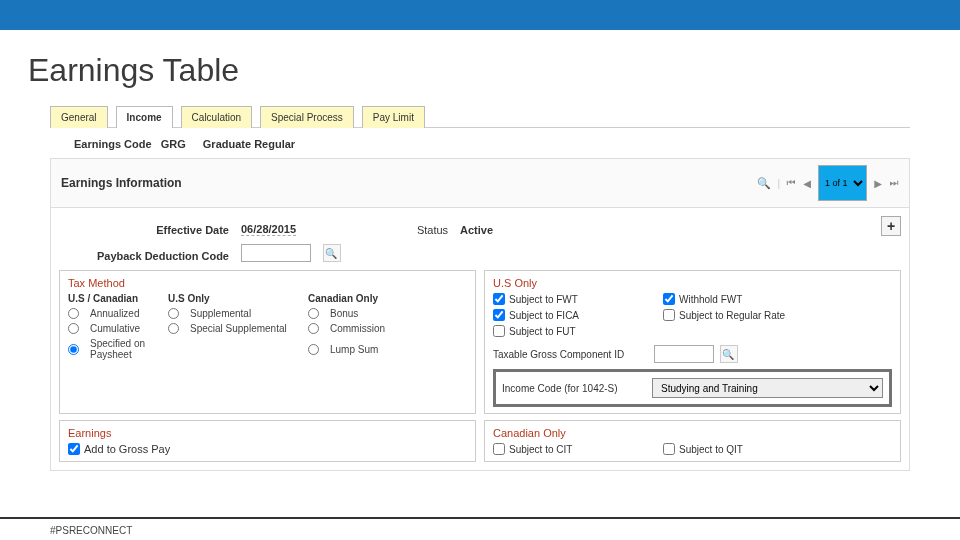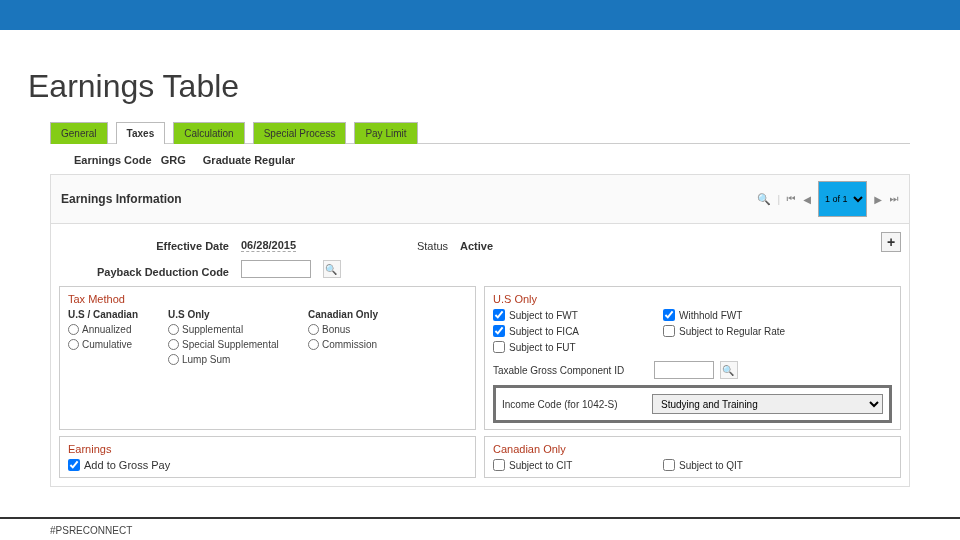--- a/index.html
+++ b/index.html
@@ -1,21 +1,21 @@
 <!DOCTYPE html>
 <html><head>
 <meta charset="utf-8">
 <style>
   * { box-sizing: border-box; margin: 0; padding: 0; }
   html, body { width: 960px; height: 540px; font-family: Arial, Helvetica, sans-serif; background: #fff; }
   .topbar { background: #1b75bc; height: 30px; width: 100%; }
-  .slide-title { font-size: 32px; color: #3b3b3b; padding: 10px 28px 16px 28px; font-weight: 400; margin-top: 28px; }
+  .slide-title { font-size: 32px; color: #3b3b3b; padding: 22px 28px 16px 28px; font-weight: 400; }
   .app { margin: 0 50px; font-size: 11px; color: #333; }
   .tabs { display: flex; gap: 8px; border-bottom: 1px solid #ccc; padding-bottom: 0; }
-  .tab { border: 1px solid #bbb; border-bottom: none; background: #84cc16; padding: 5px 10px; font-size: 10px; cursor: pointer; position: relative; top: 1px; }
+  .tab { border: 1px solid #bbb; border-bottom: none; background: #fef9c3; padding: 5px 10px; font-size: 10px; cursor: pointer; position: relative; top: 1px; }
   .tab.active { background: #fff; font-weight: bold; }
   .subhead { padding: 10px 4px 8px 24px; color: #333; }
   .subhead .lbl { font-weight: bold; margin-right: 6px; }
   .subhead .code { font-weight: bold; margin-right: 14px; }
   .subhead .desc { font-weight: bold; }
   .section-bar { display: flex; align-items: center; justify-content: space-between; border: 1px solid #ddd; background: #fafafa; padding: 6px 10px; font-size: 12px; font-weight: bold; color: #333; }
   .section-bar .pager { display: flex; align-items: center; gap: 6px; font-weight: normal; font-size: 10px; color: #777; }
   .pager-btn { width: 10px; height: 10px; display: inline-flex; align-items: center; justify-content: center; color: #888; }
   .pager-select { border: 1px solid #aaa; background: #0ea5e9; font-size: 9px; padding: 11px 2px; }
   .panel { border: 1px solid #ddd; border-top: none; padding: 8px; }
@@ -30,21 +30,21 @@
   .txt { border: 1px solid #aaa; height: 18px; font-size: 10px; padding: 1px 4px; }
   .lookup { border: 1px solid #ccc; width: 18px; height: 18px; display: inline-flex; align-items: center; justify-content: center; background: #f7f7f7; color: #555; font-size: 10px; }
   .twocol { display: flex; gap: 8px; }
   .box { flex: 1; border: 1px solid #ccc; padding: 6px 8px; }
   .box-title { color: #b33a1f; font-size: 11px; margin-bottom: 4px; }
   .box .hdr { display: flex; font-weight: bold; font-size: 10px; margin-bottom: 4px; }
   .box .hdr span:nth-child(1){ width: 100px; }
   .box .hdr span:nth-child(2){ width: 140px; }
   .box .hdr span:nth-child(3){ width: 110px; }
   .radio-grid { display: grid; grid-template-columns: 100px 140px 110px; row-gap: 4px; font-size: 10px; }
-  .radio-item { display: flex; align-items: center; gap: 3px; color: #444; }
+  .radio-item { display: flex; align-items: center; gap: 11px; color: #444; }
   .radio-item input { width: 11px; height: 11px; }
   .usonly-grid { display: grid; grid-template-columns: 170px 170px; row-gap: 4px; font-size: 10px; }
   .chk-item { display: flex; align-items: center; gap: 4px; }
   .chk-item input { width: 12px; height: 12px; }
   .tg-row { display: flex; align-items: center; gap: 6px; margin-top: 8px; font-size: 10px; }
   .tg-row .lab { width: 155px; }
   .highlight { border: 3px solid #737373; padding: 6px 6px; margin-top: 6px; display: flex; align-items: center; gap: 10px; }
   .highlight .lab { width: 140px; font-size: 10px; }
   .sel { border: 1px solid #888; height: 20px; font-size: 10px; padding: 1px 4px; flex: 1; }
   .earnings-box { display: flex; gap: 8px; margin-top: 6px; justify-content: center; }
@@ -56,21 +56,21 @@
 </head>
 <body>
 
 <div class="topbar"></div>
 <div class="slide-title">Earnings Table</div>
 
 <div class="app">
 
   <div class="tabs">
     <div class="tab">General</div>
-    <div class="tab active">Taxes</div>
+    <div class="tab active">Income</div>
     <div class="tab">Calculation</div>
     <div class="tab">Special Process</div>
     <div class="tab">Pay Limit</div>
   </div>
 
   <div class="subhead">
     <span class="lbl">Earnings Code</span>
     <span class="code">GRG</span>
     <span class="desc">Graduate Regular</span>
   </div>
@@ -130,20 +130,24 @@
               <span>Cumulative</span>
             </label>
           <label class="radio-item">
               <input type="radio" name="tm" style="">
               <span>Special Supplemental</span>
             </label>
           <label class="radio-item">
               <input type="radio" name="tm" style="">
               <span>Commission</span>
             </label>
+          <label class="radio-item">
+              <input type="radio" name="tm" checked="" style="">
+              <span>Specified on Paysheet</span>
+            </label>
           <span></span>
           <label class="radio-item">
               <input type="radio" name="tm" style="">
               <span>Lump Sum</span>
             </label>
         </div>
       </div>
 
       <div class="box">
         <div class="box-title">U.S Only</div>

